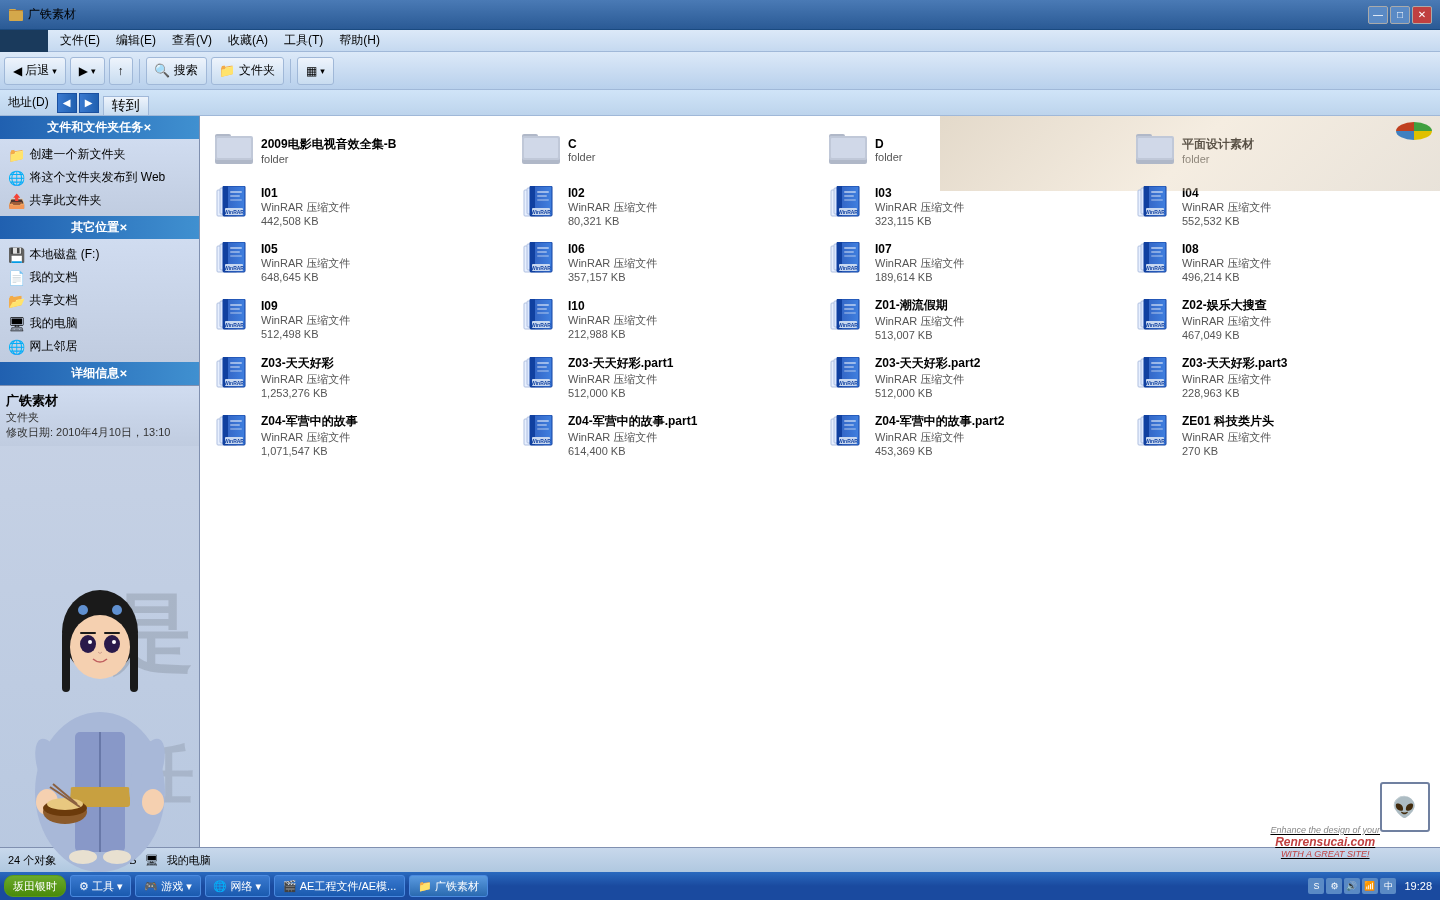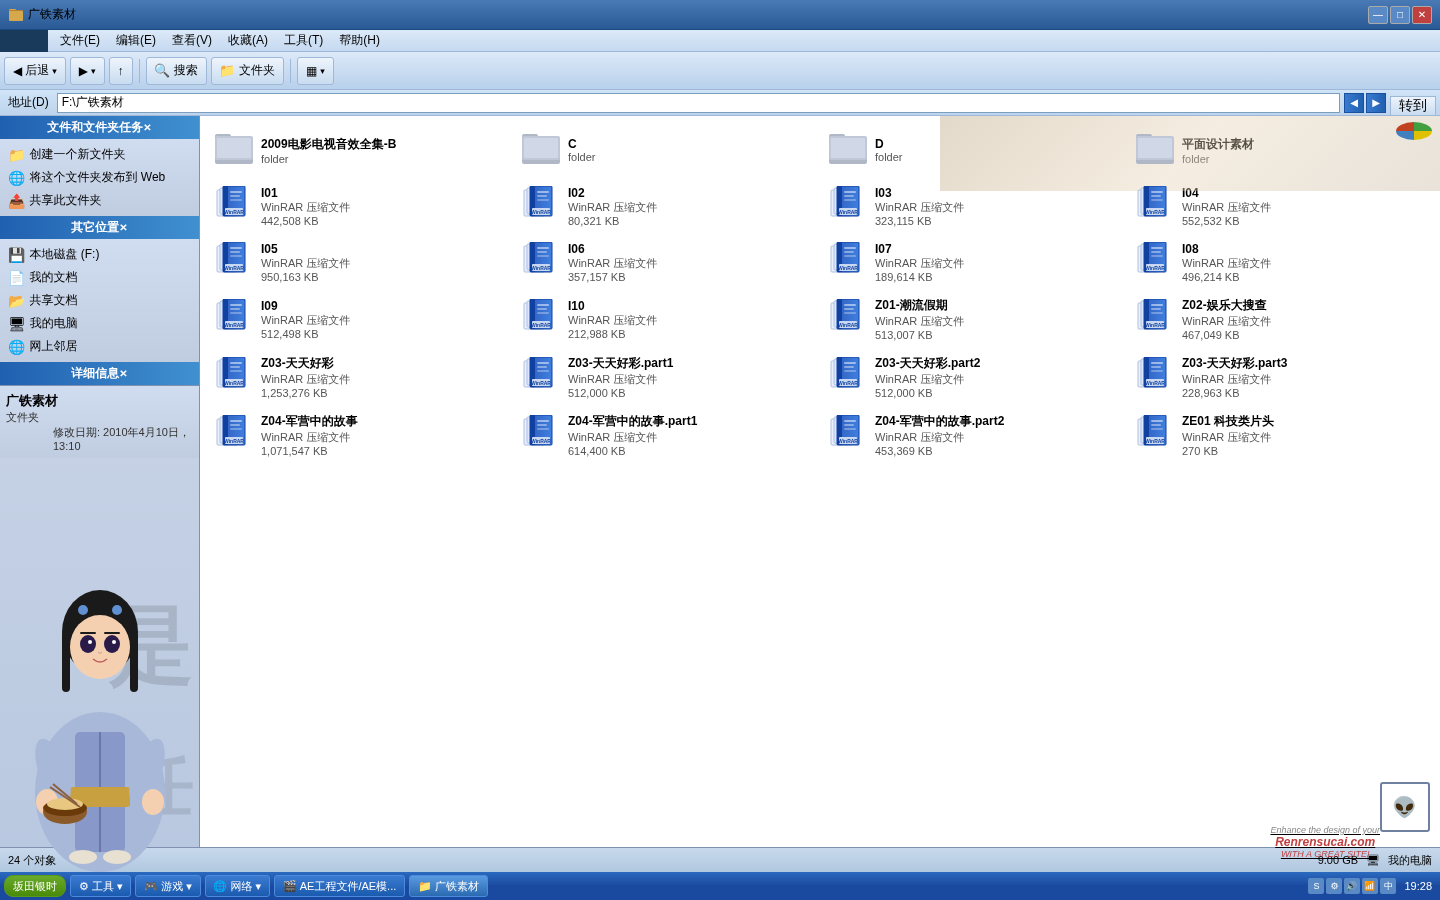--- a/index.html
+++ b/index.html
@@ -79,21 +79,21 @@
       display: flex; align-items: center; padding: 3px 8px; cursor: pointer;
       font-size: 12px; color: #000; gap: 4px;
     }
 
     
     .detail-box {
       padding: 6px; border-top: 1px solid #8090b0;
     }
     .detail-name { font-size: 13px; font-weight: bold; color: #000; }
     .detail-type { font-size: 11px; color: #333; }
-    .detail-date { font-size: 11px; color: #333; margin-left: 47px; }
+    .detail-date { font-size: 11px; color: #333; }
 
     
     .anime-area {
       flex: 1; display: flex; align-items: flex-end; justify-content: center;
       overflow: hidden; position: relative;
     }
 
     
     #filearea {
       flex: 1; background: white; overflow-y: auto; overflow-x: hidden;
@@ -129,21 +129,21 @@
       border: 1px solid #5a9a1a; border-radius: 9px; color: white; font-size: 11px;
       cursor: pointer; display: flex; align-items: center;
     }
     .systray { display: flex; align-items: center; gap: 2px; }
     .tray-icon { width: 16px; height: 16px; background: #5a8ac5; border-radius: 2px; display:flex;align-items:center;justify-content:center; font-size:9px;color:white; }
     .clock { color: white; font-size: 11px; padding: 0 4px; }
 
     
     #statusbar {
       height: 20px; background: linear-gradient(to bottom, #c8d8ec, #b0c8e0);
-      display: flex; align-items: center; justify-content: space-between;
+      display: flex; align-items: center; 
       padding: 12px 8px; border-top: 1px solid #8090b0;
       position: absolute; bottom: 28px; left: 0; right: 0; gap: 40px;
     }
     #statusbar .status-left { font-size: 11px; color: #000; }
     #statusbar .status-right { display: flex; align-items: center; gap: 8px; font-size: 11px; color: #000; }
 
     
     .big-char {
       position: absolute; right: 10px; font-size: 80px; color: rgba(0,0,0,0.15);
       font-weight: bold; z-index: 0;
@@ -209,21 +209,20 @@
   </div>
   <div class="tb-sep"></div>
   <div class="tb-btn">
     <span>▦</span>
     <span class="tb-arrow">▾</span>
   </div>
 </div>
 
 <div id="addressbar">
   <span class="addr-label">地址(D)</span>
-  <input class="addr-input" type="text" value="F:\广铁素材" style="">
   <div style="display:flex;gap:2px;align-items:center;">
     <div style="width:20px;height:20px;background:linear-gradient(to right,#3a7ad0,#2060b0);border:1px solid #1a50a0;cursor:pointer;display:flex;align-items:center;justify-content:center;">
       <span style="color:white;font-size:10px;">◀</span>
     </div>
     <div style="width:20px;height:20px;background:linear-gradient(to right,#3a7ad0,#2060b0);border:1px solid #1a50a0;cursor:pointer;display:flex;align-items:center;justify-content:center;">
       <span style="color:white;font-size:10px;">▶</span>
     </div>
   </div>
   <button class="go-btn">转到</button>
 </div>
@@ -533,21 +532,21 @@
     <defs>
       <linearGradient id="rarGrad" x1="0" y1="0" x2="1" y2="0">
         <stop offset="0%" stop-color="#3060c0"></stop>
         <stop offset="100%" stop-color="#4080e0"></stop>
       </linearGradient>
     </defs>
   </svg></div>
           <div class="file-info">
             <div class="file-name">I05</div>
             <div class="file-type">WinRAR 压缩文件</div>
-            <div class="file-size">950,163 KB</div>
+            <div class="file-size">648,645 KB</div>
           </div>
         </div><div class="file-item">
           <div class="file-icon"><svg width="40" height="40" viewBox="0 0 40 40">
 
     <rect x="2" y="4" width="20" height="26" fill="#e8f0ff" stroke="#b0c0e0" stroke-width="1" rx="1"></rect>
     <rect x="5" y="2" width="20" height="26" fill="#dce8ff" stroke="#b0c0e0" stroke-width="1" rx="1"></rect>
 
     <rect x="8" y="0" width="22" height="30" fill="url(#rarGrad)" stroke="#1040a0" stroke-width="1" rx="1"></rect>
 
     <rect x="8" y="0" width="5" height="30" fill="#1040a0" rx="1 0 0 1"></rect>

